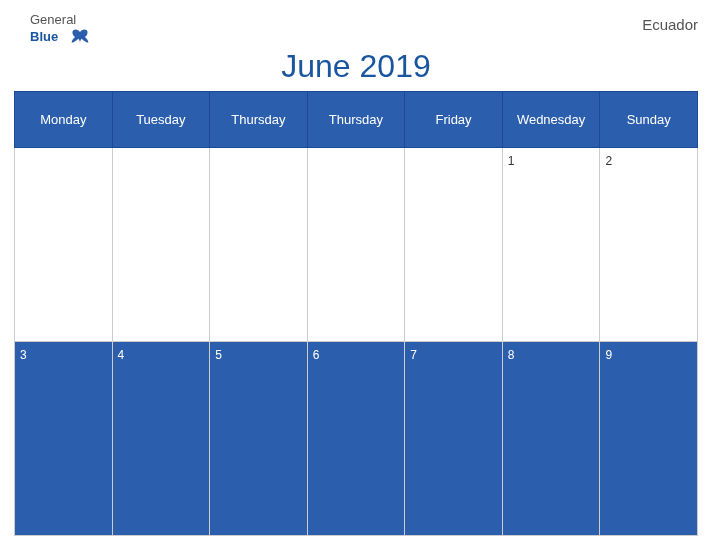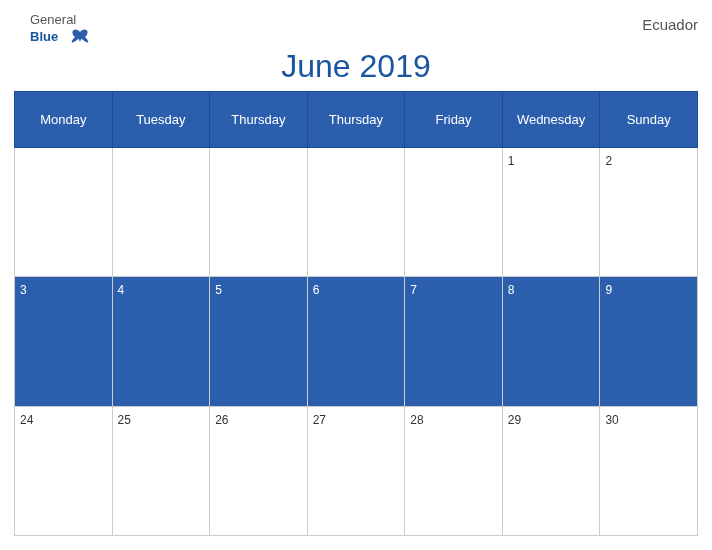--- a/index.html
+++ b/index.html
@@ -174,24 +174,15 @@
         </tr>
         <tr class="row-dark">
           <td><span class="day-number">3</span></td>
           <td><span class="day-number">4</span></td>
           <td><span class="day-number">5</span></td>
           <td><span class="day-number">6</span></td>
           <td><span class="day-number">7</span></td>
           <td><span class="day-number">8</span></td>
           <td><span class="day-number">9</span></td>
         </tr>
-        <tr class="row-light">
-          <td><span class="day-number">24</span></td>
-          <td><span class="day-number">25</span></td>
-          <td><span class="day-number">26</span></td>
-          <td><span class="day-number">27</span></td>
-          <td><span class="day-number">28</span></td>
-          <td><span class="day-number">29</span></td>
-          <td><span class="day-number">30</span></td>
-        </tr>
       </tbody>
   </table>
 </div>
 
 </body></html>

